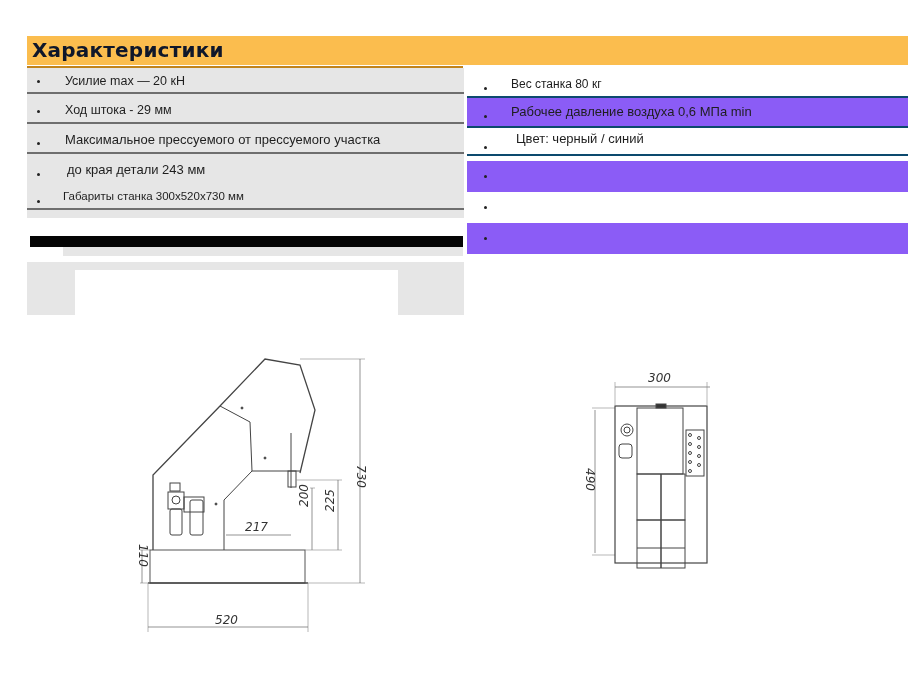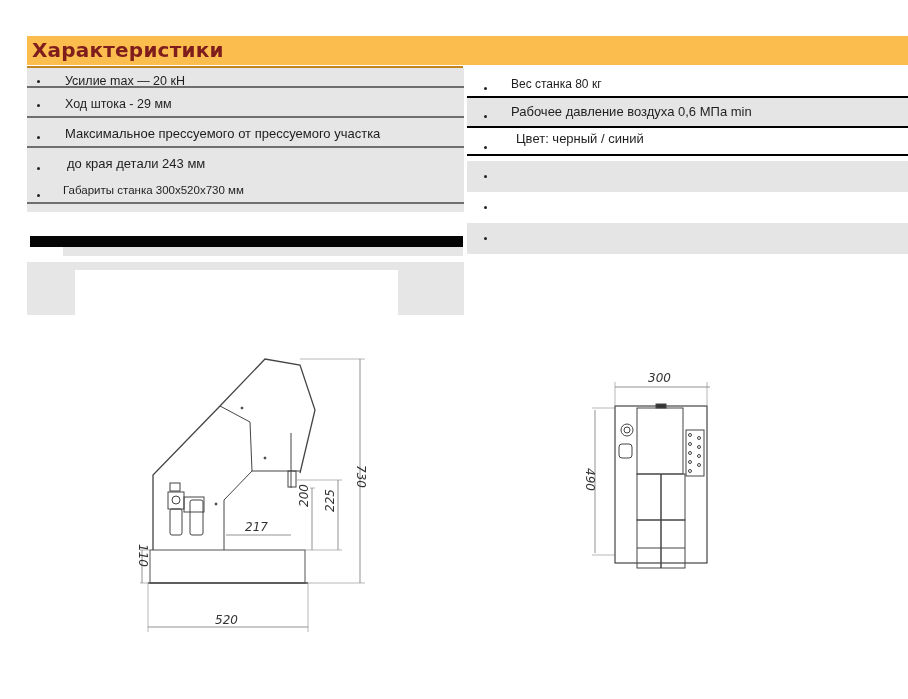--- a/index.html
+++ b/index.html
@@ -1,48 +1,48 @@
 <!DOCTYPE html>
 <html><head>
 <meta charset="utf-8">
 <style>
   html, body { margin:0; padding:0; background:#ffffff; }
   body { width:908px; height:699px; position:relative; overflow:hidden; font-family:"Liberation Sans", sans-serif; color:#1a1a1a; }
   .header { position:absolute; left:27px; top:36px; width:881px; height:29px; background:#fbbd4e; }
-  .header-title { position:absolute; left:5px; top:2px; font-family:"DejaVu Sans", sans-serif; font-weight:bold; font-size:20px; color:#7f1d1d; letter-spacing:0.2px; }
+  .header-title { position:absolute; left:5px; top:2px; font-family:"DejaVu Sans", sans-serif; font-weight:bold; font-size:20px; color:#0f172a; letter-spacing:0.2px; }
   .header-underline { position:absolute; left:27px; top:66px; width:436px; height:2px; background:#c2841b; }
   .col-left { position:absolute; left:27px; top:68px; width:437px; }
   .row-left { position:relative; height:26px; background:#e6e6e6; border-bottom:2px solid #6e6e6e; box-sizing:border-box; }
   .row-left.noline { border-bottom:none; }
   .bullet { position:absolute; top:9px; width:3px; height:3px; background:#222; border-radius:50%; }
   .row-text { position:absolute; top:5px; font-size:12.5px; color:#1e1e1e; white-space:nowrap; }
   .black-bar { position:absolute; left:30px; top:236px; width:433px; height:11px; background:#050505; }
   .gray-under-bar { position:absolute; left:63px; top:246px; width:400px; height:10px; background:#e6e6e6; }
   .white-left-block { position:absolute; left:27px; top:228px; width:36px; height:28px; background:#fff; }
   .bottom-panel { position:absolute; left:27px; top:262px; width:437px; height:53px; background:#e6e6e6; }
   .bottom-panel-inner { position:absolute; left:48px; top:8px; width:323px; height:45px; background:#ffffff; }
   .col-right { position:absolute; left:467px; top:75px; width:441px; }
   .row-right { position:relative; height:30px; box-sizing:border-box; }
-  .row-right.line { border-bottom:2px solid #000000; }
-  .row-right.alt { background:#e5e5e5; }
+  .row-right.line { border-bottom:2px solid #0c4a6e; }
+  .row-right.alt { background:#8b5cf6; }
   .row-right .bullet { left:17px; top:14px; }
   .row-right .row-text { left:44px; top:5px; font-size:12.5px; }
   svg { position:absolute; }
   .dimtext { font-family:"DejaVu Sans", sans-serif; font-style:italic; font-size:12px; fill:#333; }
 </style>
 </head>
 <body>
 
 <div class="header">
   <span class="header-title">Характеристики</span>
 </div>
 <div class="header-underline"></div>
 
 <div class="col-left">
-  <div class="row-left" style="height:20px;">
+  <div class="row-left" style="height:26px;">
     <span class="bullet" style="left:10px;top:12px;"></span>
     <span class="row-text" style="left:38px;top:6px;">Усилие max — 20 кН</span>
   </div>
   <div class="row-left" style="height:30px;">
     <span class="bullet" style="left:10px;top:16px;"></span>
     <span class="row-text" style="left:38px;top:9px;">Ход штока - 29 мм</span>
   </div>
   <div class="row-left" style="height:30px;">
     <span class="bullet" style="left:10px;top:18px;"></span>
     <span class="row-text" style="left:38px;top:8px;font-size:13px;">Максимальное прессуемого от прессуемого участка</span>

